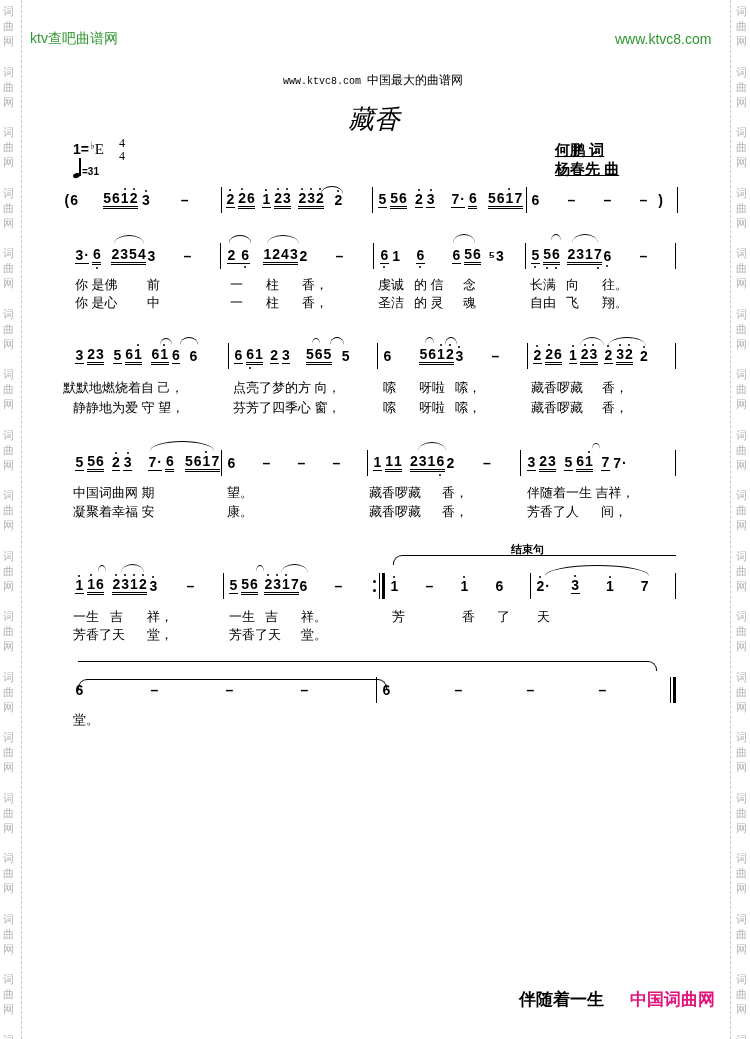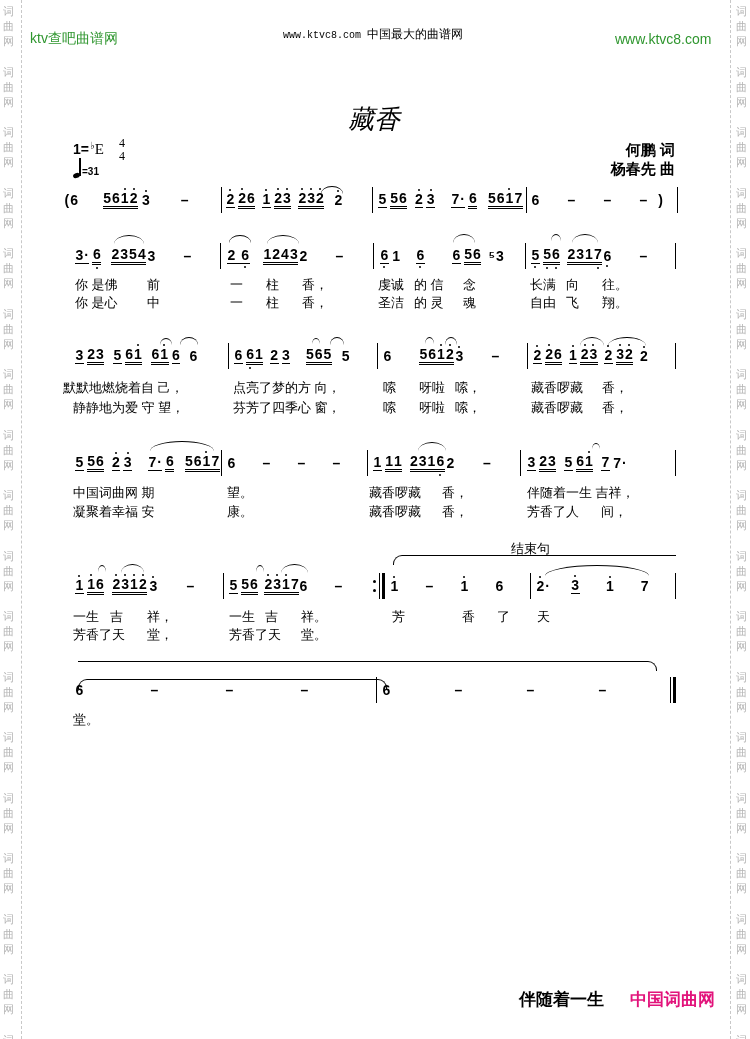--- a/index.html
+++ b/index.html
@@ -4,25 +4,25 @@
 <style>
   html,body{margin:0;padding:0;background:#fff;}
   .page{position:relative;width:750px;height:1039px;background:#fff;overflow:hidden;font-family:"Liberation Sans","DejaVu Sans",sans-serif;color:#000;}
   .abs{position:absolute;white-space:nowrap;}
   
   .wm-col{position:absolute;top:0;width:12px;height:1039px;}
   .wm-char{position:absolute;left:0;font-size:11px;line-height:12px;color:#b5b5b5;}
   .dash{position:absolute;top:0;height:1039px;width:0;border-left:1px dashed #c8c8c8;}
   
   .hdr-green{font-size:14px;color:#2f962f;line-height:16px;}
-  .hdr-center{font-size:12px;line-height:14px;color:#000;}
+  .hdr-center{font-size:12px;line-height:14px;color:#000;margin-top:46px;}
   .hdr-url{font-family:"Liberation Mono","DejaVu Sans Mono",monospace;font-size:10px;margin-right:6px;}
   
   .title{font-family:"Liberation Serif","DejaVu Serif",serif;font-size:26px;line-height:28px;font-style:italic;}
-  .credit{font-size:15px;line-height:18px;font-weight:bold;text-align:right;width:120px;}
+  .credit{font-size:15px;line-height:18px;font-weight:bold;text-align:left;width:120px;text-decoration:underline;}
   .key{font-size:14px;line-height:16px;}
   .key .one{font-weight:bold;}
   .key .acc{font-size:10px;position:relative;top:-5px;margin-left:1px;}
   .key .kn{font-family:"Liberation Serif","DejaVu Serif",serif;font-size:15px;}
   .ts{font-family:"Liberation Serif","DejaVu Serif",serif;font-size:12px;line-height:13px;text-align:center;width:10px;}
   .note-head{position:absolute;width:7px;height:5px;background:#000;border-radius:50%;transform:rotate(-20deg);}
   .note-stem{position:absolute;width:1.5px;background:#000;}
   .tempo-val{font-size:10px;font-weight:bold;line-height:12px;}
   
   .measure{position:absolute;display:flex;height:20px;align-items:center;font-weight:bold;font-size:14px;line-height:14px;}
@@ -34,21 +34,21 @@
   .sp{display:inline-block;width:5px;}
   .n.hi::before{content:"";position:absolute;left:50%;top:-3px;width:2px;height:2px;margin-left:-1px;background:#000;border-radius:50%;}
   .n.lo::after{content:"";position:absolute;left:50%;bottom:-4px;width:2px;height:2px;margin-left:-1px;background:#000;border-radius:50%;}
   .u1 .n.lo::after{bottom:-6px;}
   .u2 .n.lo::after{bottom:-8px;}
   .lyric{position:absolute;display:flex;height:16px;align-items:center;font-size:13px;line-height:16px;}
   .bar{position:absolute;width:1px;height:26px;background:#000;}
   .arc{position:absolute;border-top:1.2px solid #000;border-radius:50% 50% 0 0 / 100% 100% 0 0;}
   .bracket{position:absolute;border:1px solid #000;border-bottom:none;}
   .rep-dot{position:absolute;width:3px;height:3px;background:#000;border-radius:50%;}
-  .ending-label{font-size:13px;line-height:14px;}
+  .ending-label{font-size:11px;line-height:14px;font-weight:bold;}
   
   .footer-txt{font-size:17px;font-weight:bold;line-height:20px;}
 </style>
 </head>
 <body>
 
 <div class="page">
 
   <div class="wm-col" style="left:3px">
       <span class="wm-char" style="top: 5px;">词</span>

